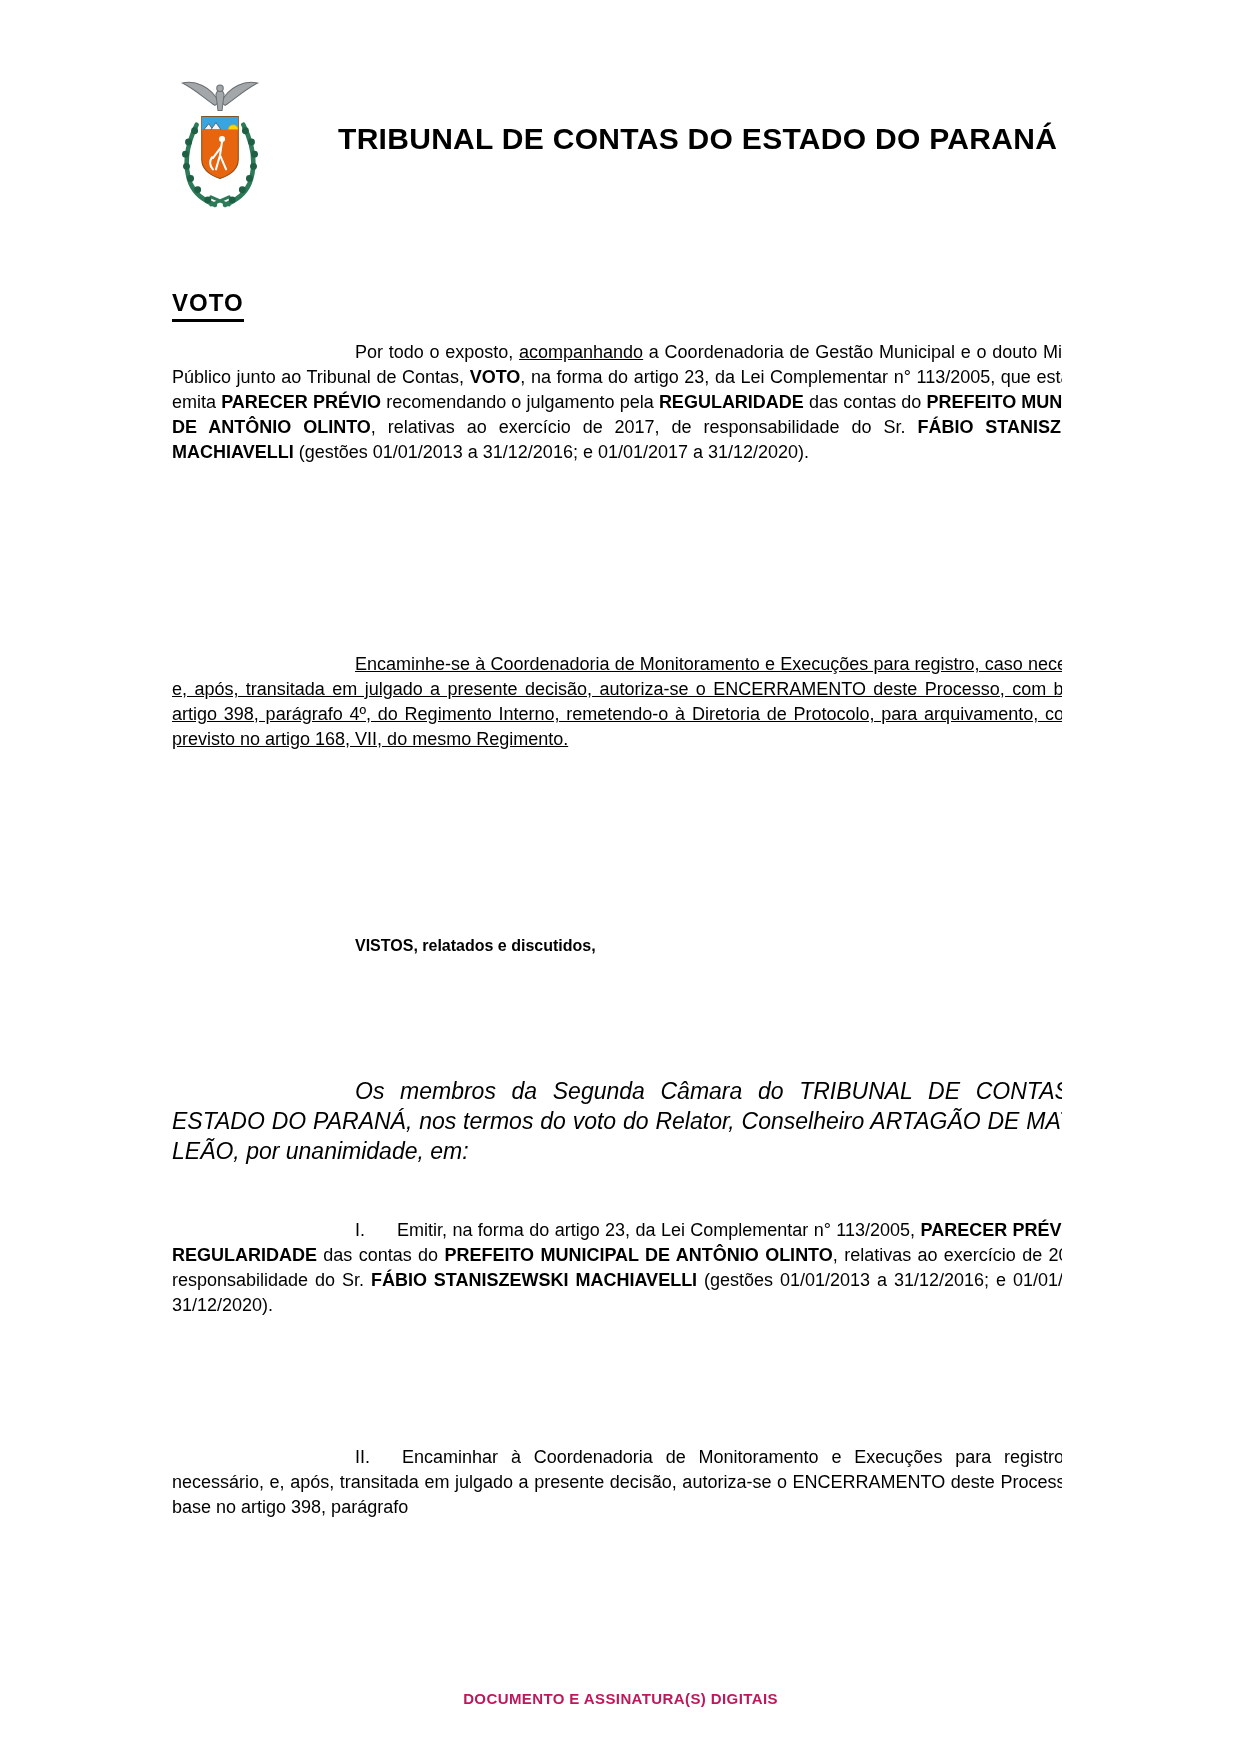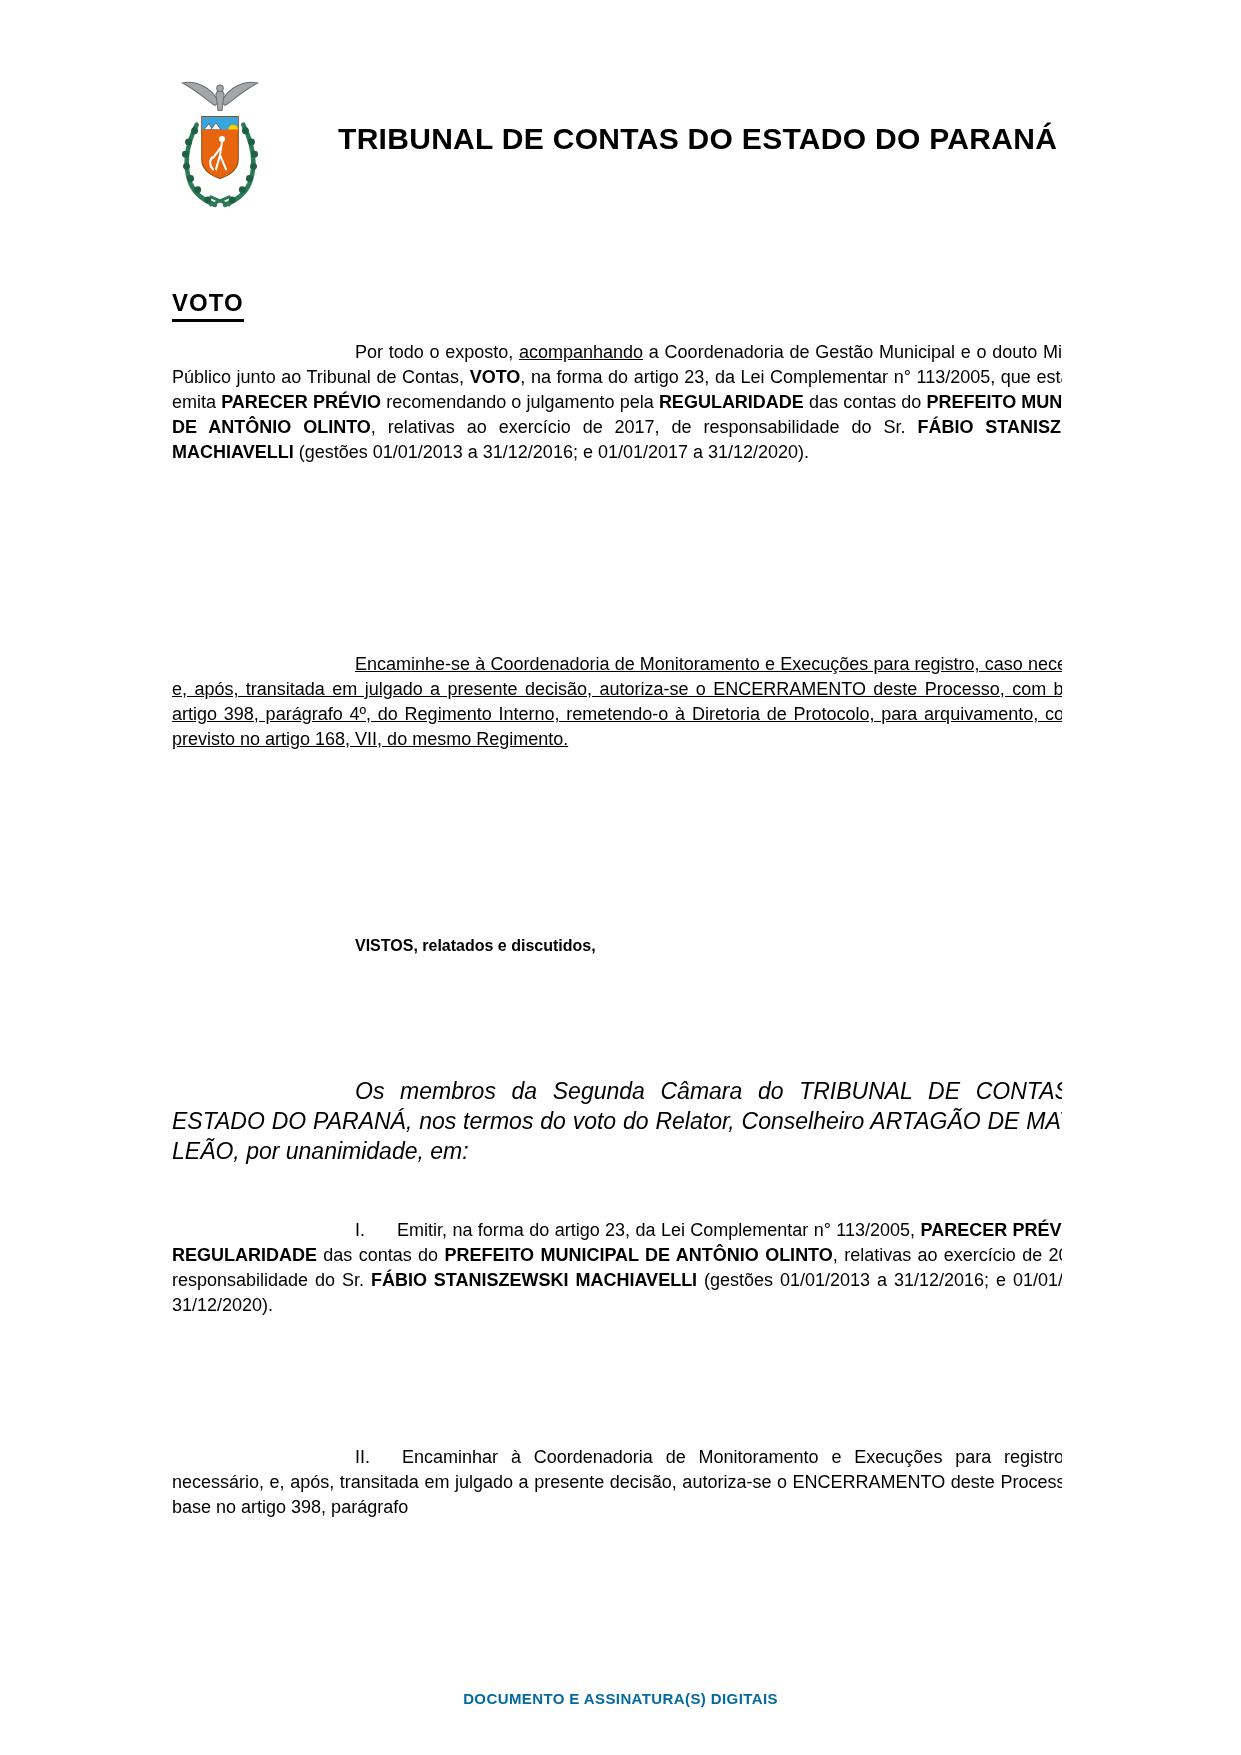--- a/index.html
+++ b/index.html
@@ -35,21 +35,21 @@
   #p1 { top:340px; }
   #p2 { top:652px;text-decoration:underline; }
   #vistos { top:931px; padding-left:183px; font-size:16px; font-weight:bold; line-height:30px; box-sizing:border-box; }
   #acordam { top:1030px; text-align:center; font-size:29px; font-weight:bold; line-height:34px; }
   #p3 { top:1076px; font-size:23px; line-height:30px; text-align:justify;font-style:italic; }
   #item1 { top:1218px; }
   #item2 { top:1445px; }
   .gap { display:inline-block; width:32px; }
   .footer {
     position:absolute; left:0; top:1686px; width:1241px;
-    text-align:center; color:#0369a1; font-weight:bold;
+    text-align:center; color:#be185d; font-weight:bold;
     font-size:15px; line-height:25px; letter-spacing:0.4px;
   }
 </style>
 </head>
 <body>
 
 <div class="page">
 
   <svg class="logo" viewBox="0 0 90 130" aria-hidden="true">
     <defs>

